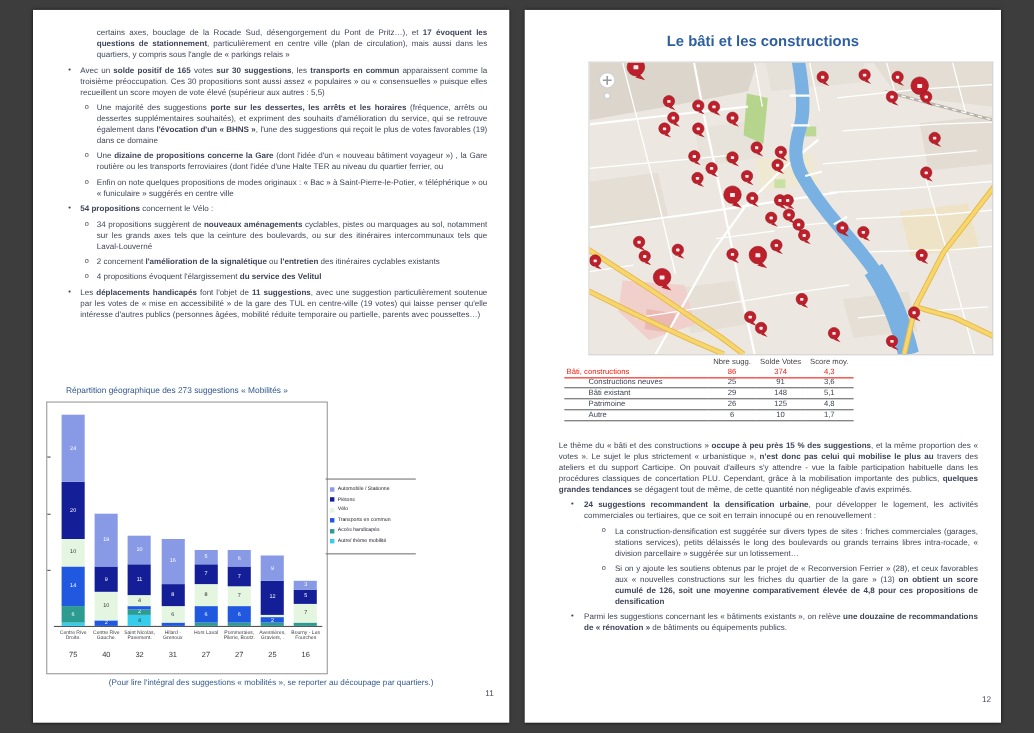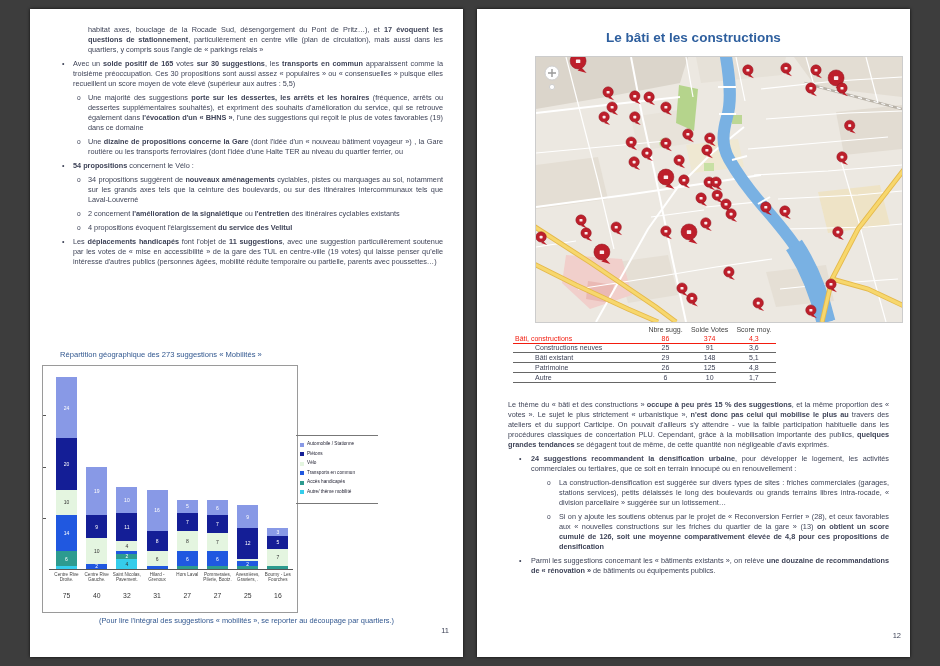--- a/index.html
+++ b/index.html
@@ -57,24 +57,25 @@
   #stats .hl td{color:#f21b0e;border-bottom:1px solid #f21b0e;}
   #stats .hl .lab{padding-left:2px;}
 </style>
 </head>
 <body>
 
 <div class="canvas">
 
   <div class="page page-left">
     <div class="txtcol lp" id="left-blocks">
-        <div class="blk p"><span>habitat axes, bouclage de la Rocade Sud, désengorgement du Pont de Pritz…), et </span><b>17 évoquent les questions de stationnement</b><span>, particulièrement en centre ville (plan de circulation), mais aussi dans les quartiers, y compris sous l'angle de « parkings relais »</span></div>
+        <div class="blk p"><span>certains axes, bouclage de la Rocade Sud, désengorgement du Pont de Pritz…), et </span><b>17 évoquent les questions de stationnement</b><span>, particulièrement en centre ville (plan de circulation), mais aussi dans les quartiers, y compris sous l'angle de « parkings relais »</span></div>
         <div class="blk b1"><span class="bl">•</span><span>Avec un </span><b>solde positif de 165</b><span> votes </span><b>sur 30 suggestions</b><span>, les </span><b>transports en commun</b><span> apparaissent comme la troisième préoccupation. Ces 30 propositions sont aussi assez « populaires » ou « consensuelles » puisque elles recueillent un score moyen de vote élevé (supérieur aux autres : 5,5)</span></div>
         <div class="blk b2"><span class="bl">o</span><span>Une majorité des suggestions </span><b>porte sur les dessertes, les arrêts et les horaires</b><span> (fréquence, arrêts ou dessertes supplémentaires souhaités), et expriment des souhaits d'amélioration du service, qui se retrouve également dans </span><b>l'évocation d'un « BHNS »</b><span>, l'une des suggestions qui reçoit le plus de votes favorables (19) dans ce domaine</span></div>
         <div class="blk b2"><span class="bl">o</span><span>Une </span><b>dizaine de propositions concerne la Gare</b><span> (dont l'idée d'un « nouveau bâtiment voyageur ») , la Gare routière ou les transports ferroviaires (dont l'idée d'une Halte TER au niveau du quartier ferrier, ou</span></div>
+        <div class="blk b2"><span class="bl">o</span><span>Enfin on note quelques propositions de modes originaux : « Bac » à Saint-Pierre-le-Potier, « téléphérique » ou « funiculaire » suggérés en centre ville</span></div>
         <div class="blk b1"><span class="bl">•</span><b>54 propositions</b><span> concernent le Vélo :</span></div>
         <div class="blk b2"><span class="bl">o</span><span>34 propositions suggèrent de </span><b>nouveaux aménagements</b><span> cyclables, pistes ou marquages au sol, notamment sur les grands axes tels que la ceinture des boulevards, ou sur des itinéraires intercommunaux tels que Laval-Louverné</span></div>
         <div class="blk b2"><span class="bl">o</span><span>2 concernent </span><b>l'amélioration de la signalétique</b><span> ou </span><b>l'entretien</b><span> des itinéraires cyclables existants</span></div>
         <div class="blk b2"><span class="bl">o</span><span>4 propositions évoquent l'élargissement </span><b>du service des Velitul</b></div>
         <div class="blk b1"><span class="bl">•</span><span>Les </span><b>déplacements handicapés</b><span> font l'objet de </span><b>11 suggestions</b><span>, avec une suggestion particulièrement soutenue par les votes de « mise en accessibilité » de la gare des TUL en centre-ville (19 votes) qui laisse penser qu'elle intéresse d'autres publics (personnes âgées, mobilité réduite temporaire ou partielle, parents avec poussettes…)</span></div>
       </div>
 
     <div class="chart-title">Répartition géographique des 273 suggestions « Mobilités »</div>
 
     <div id="chart-frame">

